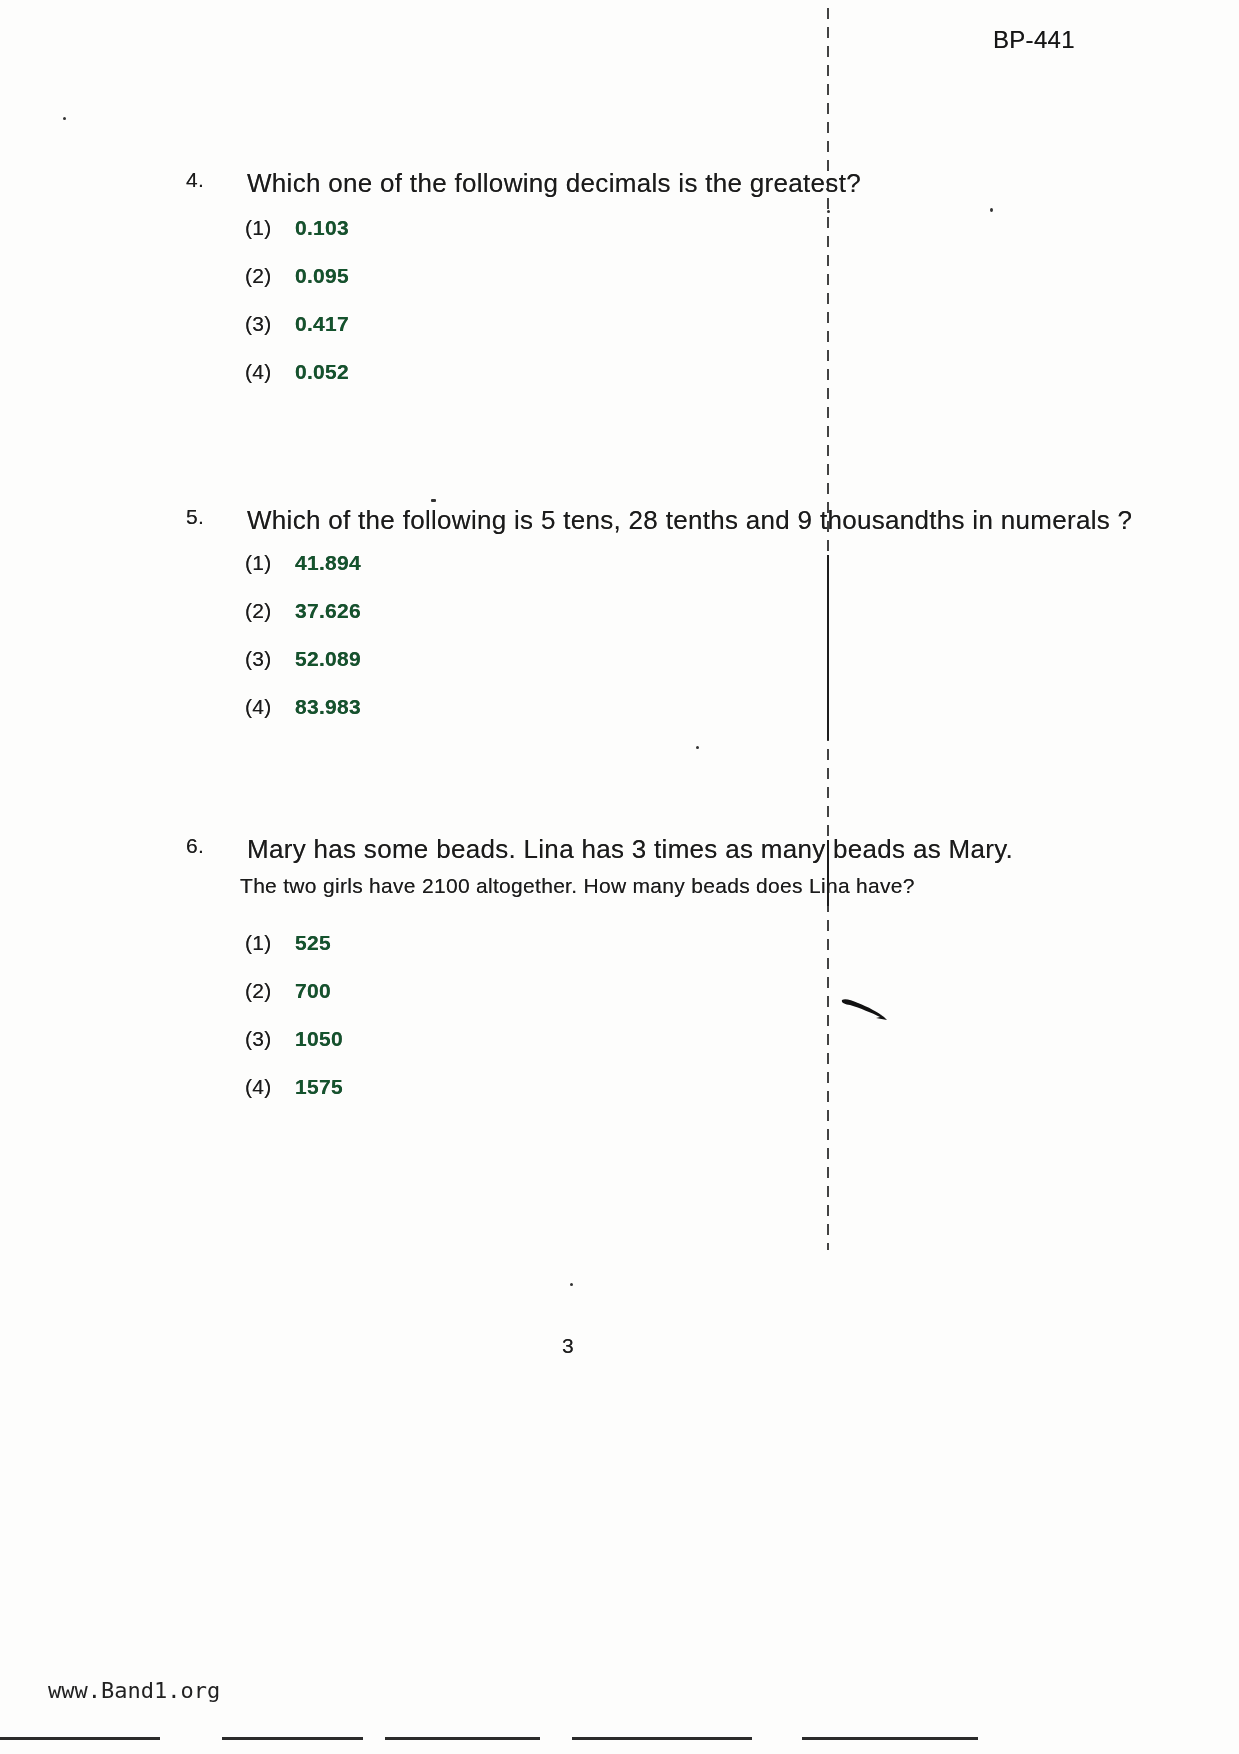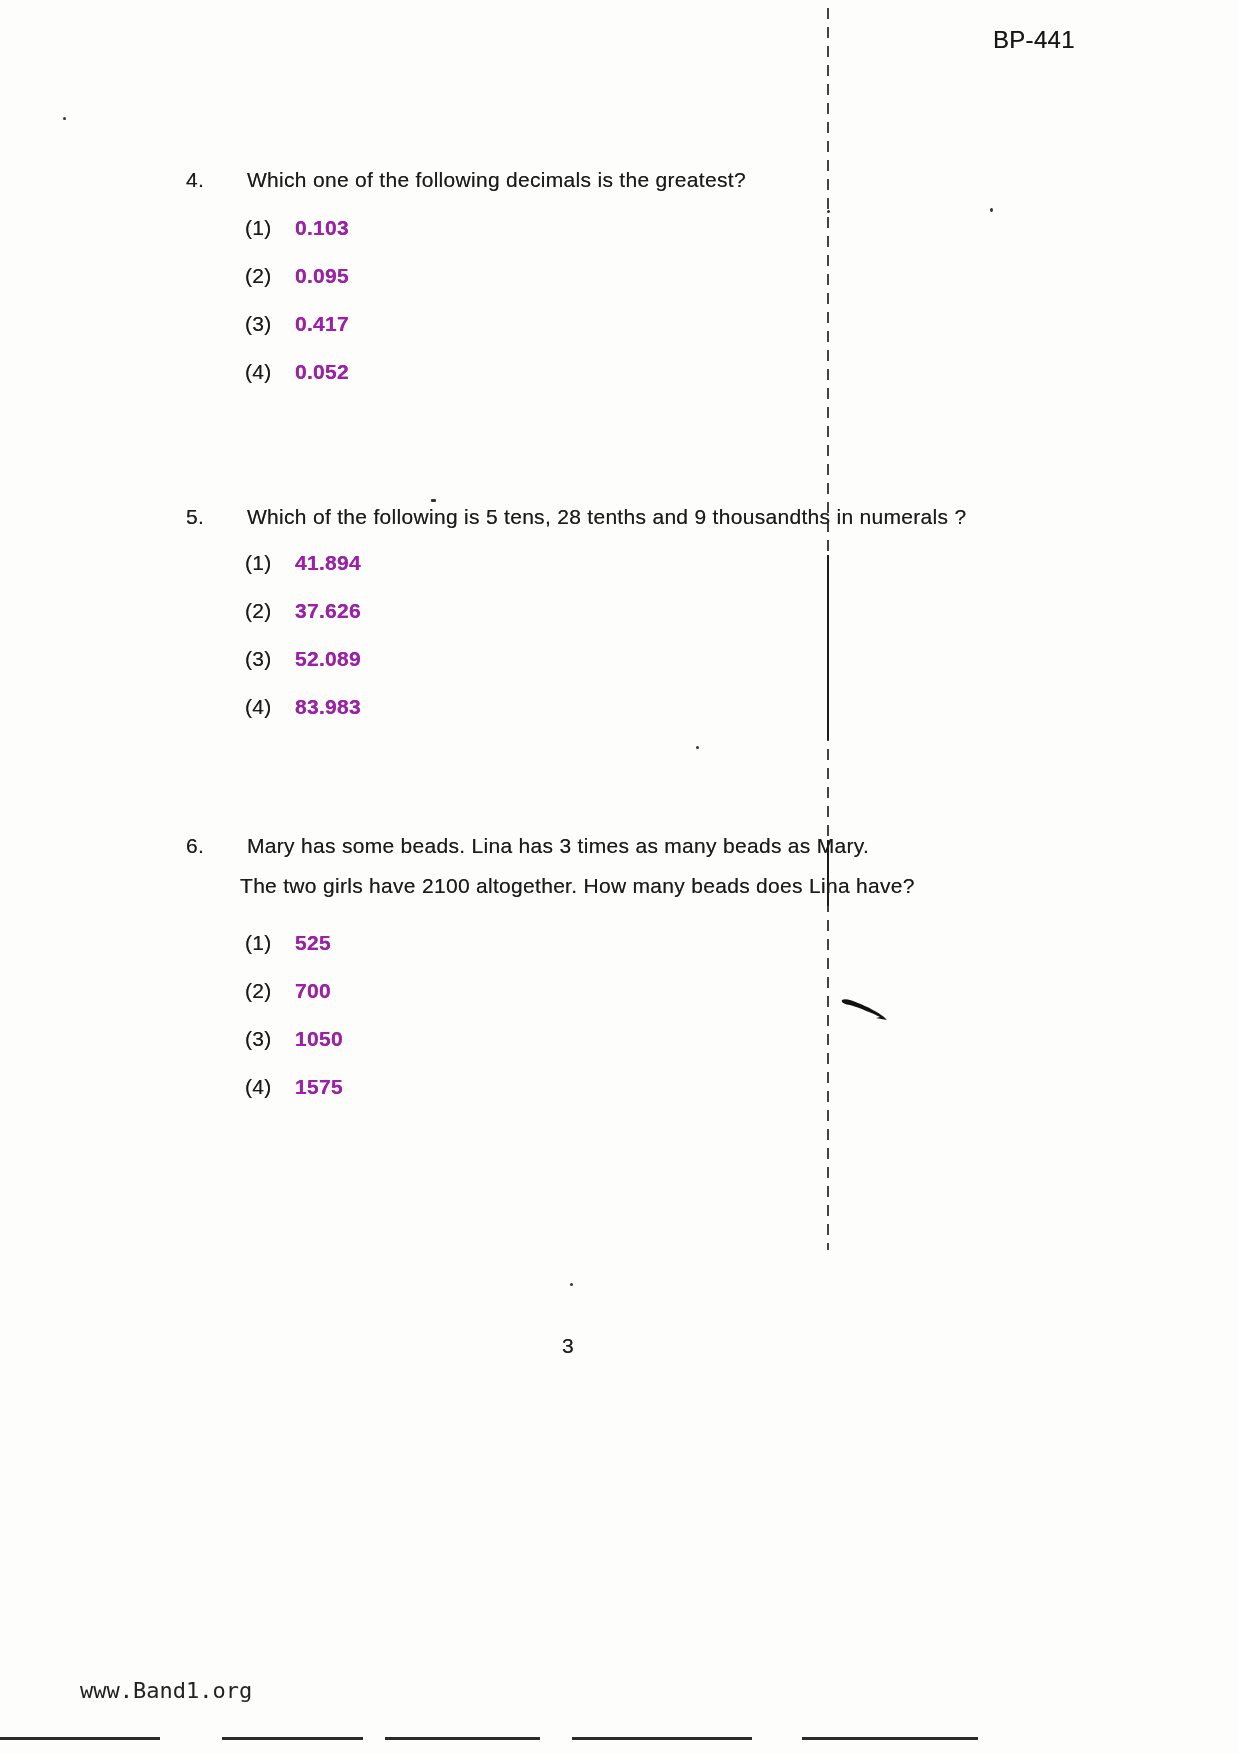--- a/index.html
+++ b/index.html
@@ -40,21 +40,21 @@
   .q-num {
     position: absolute;
     left: 186px;
     top: 0;
     font-size: 21px;
   }
   .q-text {
     position: absolute;
     left: 247px;
     top: 0;
-    font-size: 21px;
+    font-size: 26px;
     white-space: nowrap;
   }
   .q-text2 {
     position: absolute;
     left: 240px;
     top: 40px;
     font-size: 21px;
     white-space: nowrap;
   }
   .options {
@@ -70,36 +70,35 @@
     height: 48px;
     align-items: flex-start;
   }
   .opt-label {
     width: 50px;
     font-size: 21px;
   }
   .opt-value {
     font-size: 21px;
     font-weight: bold;
-    color: #a21caf;
+    color: #14532d;
   }
   .page-number {
     position: absolute;
     top: 1334px;
     left: 562px;
     font-size: 21px;
   }
   .website {
     position: absolute;
     top: 1678px;
     left: 48px;
     font-family: "DejaVu Sans Mono", "Liberation Mono", monospace;
     font-size: 22px;
     color: #222;
-    margin-left: 32px;
   }
   
   .v-line {
     position: absolute;
     left: 827px;
     top: 8px;
     width: 2px;
     height: 1242px;
     background: repeating-linear-gradient(180deg,
       #222 0px, #222 11px,

